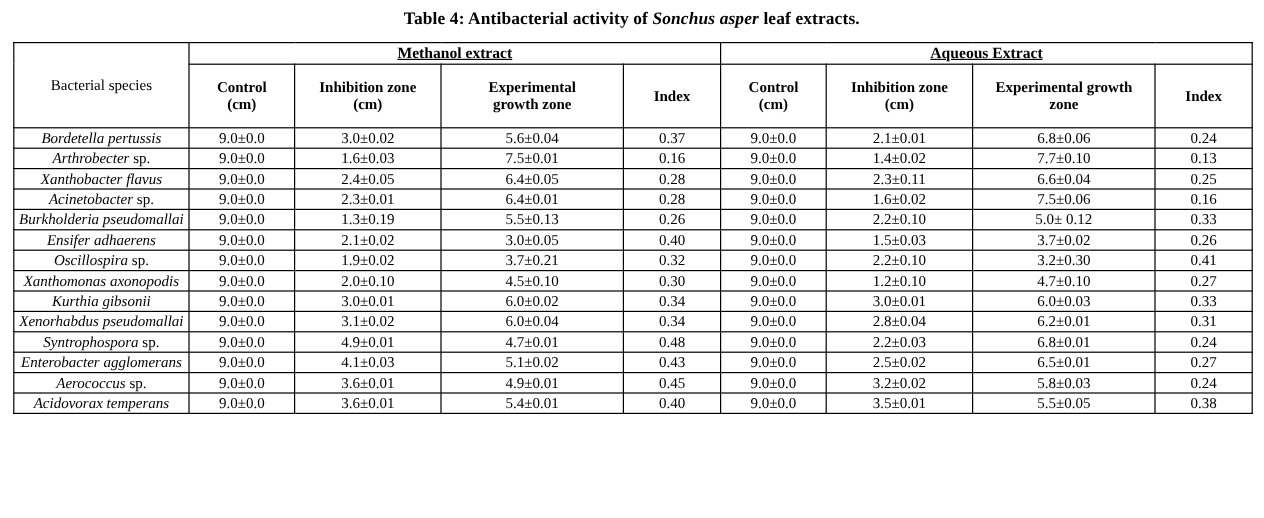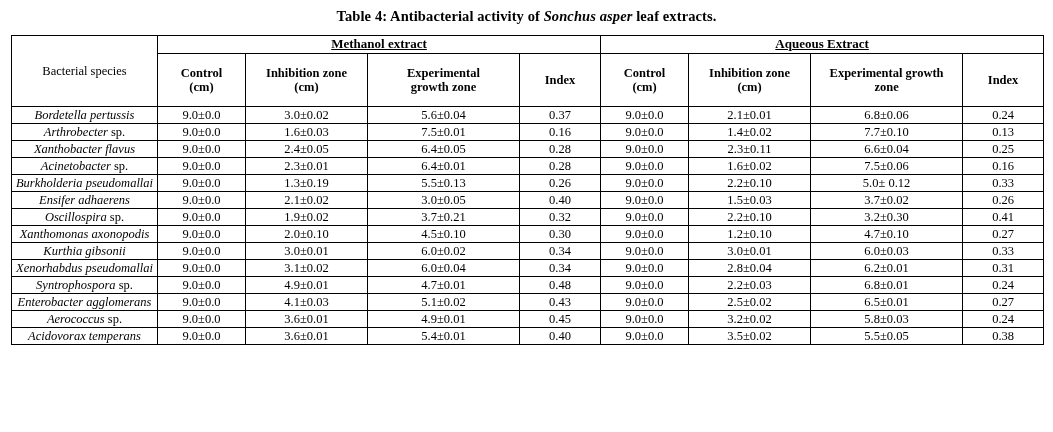--- a/index.html
+++ b/index.html
@@ -284,20 +284,20 @@
           <td>5.8±0.03</td>
           <td>0.24</td>
         </tr>
         <tr>
           <td class="species"><span>Acidovorax temperans</span><span class="sp"></span></td>
           <td>9.0±0.0</td>
           <td>3.6±0.01</td>
           <td>5.4±0.01</td>
           <td>0.40</td>
           <td>9.0±0.0</td>
-          <td>3.5±0.02</td>
+          <td>3.5±0.01</td>
           <td>5.5±0.05</td>
           <td>0.38</td>
         </tr>
       </tbody>
   </table>
 
 </div>
 
 </body></html>

